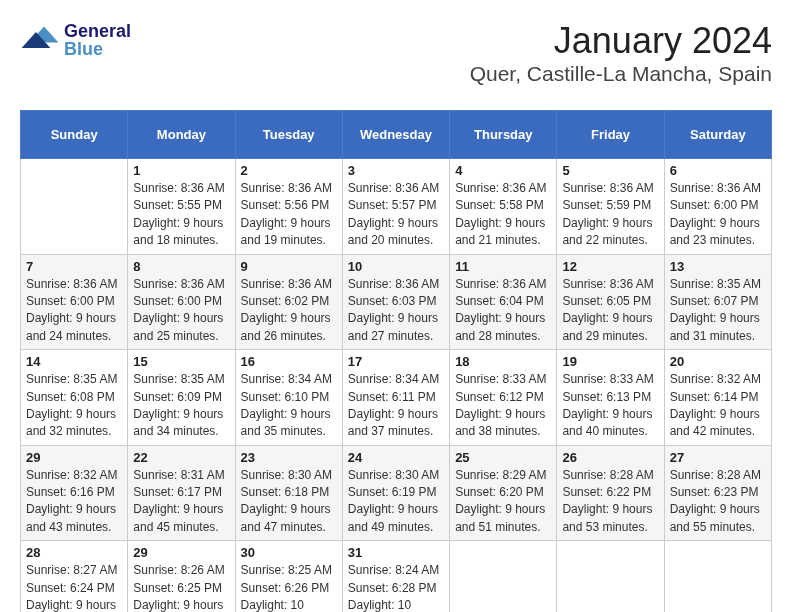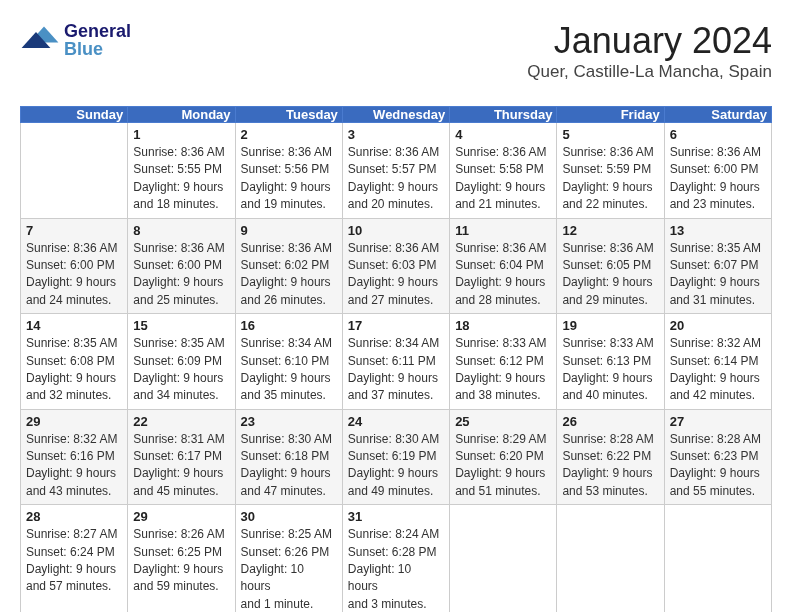--- a/index.html
+++ b/index.html
@@ -30,33 +30,33 @@
     }
     .logo-general { display: block; line-height: 1; }
     .logo-blue { color: #4a90c4; display: block; line-height: 1; }
     .title-block { text-align: right; }
     .month-title {
       font-size: 36px;
       font-weight: normal;
       color: #222;
     }
     .location {
-      font-size: 17px;
+      font-size: 21px;
       color: #444;
     }
     .calendar {
       width: 100%;
       border-collapse: collapse;
       font-size: 11px;
     }
     .calendar th {
       background: #3a6bbf;
       color: #fff;
-      padding: 0 4px;
-      text-align: right;
+      padding: 16px 4px;
+      text-align: center;
       font-size: 13px;
       font-weight: bold;
       border: 1px solid #4a7bcf;
     }
     .calendar td {
       border: 1px solid #ccc;
       vertical-align: top;
       padding: 4px 5px;
       width: 107px;
       min-height: 80px;

